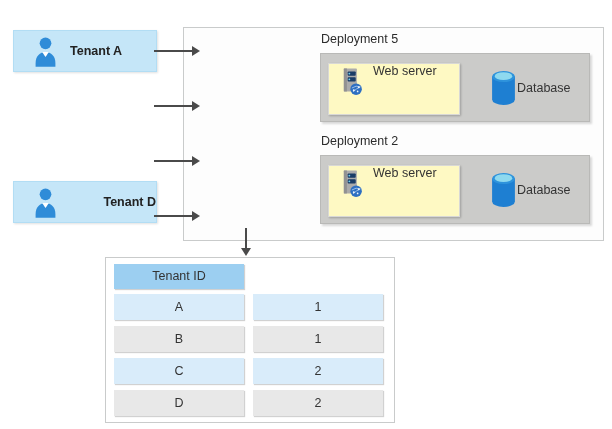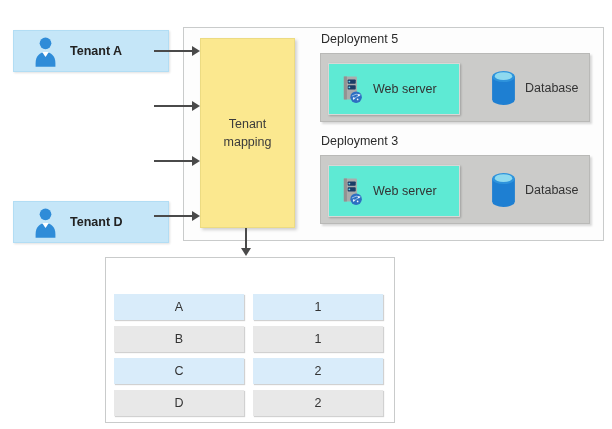--- a/index.html
+++ b/index.html
@@ -23,31 +23,31 @@
     font-size:12.5px;color:#3b3b3b;line-height:1.45;padding:0 10px;
   }
   .dep-label{position:absolute;left:321px;font-size:12.5px;color:#2b2b2b;}
   .dep-box{
     position:absolute;left:320px;width:270px;height:69px;
     background:#cbcbc9;border:1px solid #b9b9b7;box-sizing:border-box;
     box-shadow:2px 2px 2px rgba(0,0,0,0.15);
   }
   .web-box{
     position:absolute;left:328px;width:132px;height:52px;
-    background:#5eead4;border:1px solid #d8d8d6;box-sizing:border-box;
+    background:#fef9c3;border:1px solid #d8d8d6;box-sizing:border-box;
     box-shadow:1px 1px 2px rgba(0,0,0,0.22);
-    display:flex;align-items:center;gap:10px;padding-left:11px;
+    display:flex;align-items:flex-start;gap:10px;padding-left:11px;
     font-size:12.5px;color:#333;
   }
   .db-group{
     position:absolute;left:490px;width:100px;height:69px;
-    display:flex;align-items:center;gap:8px;font-size:12.5px;color:#333;
+    display:flex;align-items:center;font-size:12.5px;color:#333;
   }
   .tenant-box{
-    position:absolute;left:13px;width:156px;height:42px;
+    position:absolute;left:13px;width:144px;height:42px;
     background:#c5e6f8;border:1px solid #b2ddf4;box-sizing:border-box;
     box-shadow:1px 1px 2px rgba(0,0,0,0.12);
     display:flex;align-items:center;gap:11px;padding-left:18px;
     font-size:12.5px;font-weight:bold;color:#222;
   }
   .arrow-h{position:absolute;height:2px;background:#4a4a4a;}
   .arrow-h::after{
     content:'';position:absolute;right:-7px;top:-4px;width:0;height:0;
     border-left:8px solid #4a4a4a;border-top:5px solid transparent;border-bottom:5px solid transparent;
   }
@@ -70,23 +70,20 @@
   .row-blue{background:#d9ecfa;} .row-gray{background:#e8e8e8;}
   .icon{flex:0 0 auto;display:block;}
 </style>
 </head>
 <body>
 
 <div class="canvas">
 
   <div class="solution-box"></div>
 
-  <div class="mapping-box">
-    <span>Tenant mapping</span>
-  </div>
 
   <div class="dep-label" style="top:32px;">Deployment 5</div>
   <div class="dep-box" style="top:53px;"></div>
   <div class="web-box" style="top:63px;">
     <svg class="icon" width="23" height="35" viewBox="0 0 30 36">
       <rect x="5" y="1" width="17" height="30" rx="1" fill="#ababab"></rect>
       <rect x="5" y="1" width="4" height="30" fill="#929292"></rect>
       <rect x="10" y="5" width="10.5" height="5.5" rx="1" fill="#1b3d66"></rect>
       <circle cx="12.2" cy="7.7" r="1.2" fill="#6fd1f2"></circle>
       <rect x="10" y="12.5" width="10.5" height="5.5" rx="1" fill="#1b3d66"></rect>
@@ -102,21 +99,21 @@
   </div>
   <div class="db-group" style="top:53px;">
     <svg class="icon" width="27" height="38" viewBox="0 0 28 40">
       <path d="M2 8 L2 32 A12 5.8 0 0 0 26 32 L26 8 Z" fill="#1e7fd2"></path>
       <ellipse cx="14" cy="8" rx="12" ry="5.8" fill="#2e93dc"></ellipse>
       <ellipse cx="14" cy="7.5" rx="9.2" ry="4.1" fill="#8ed9ef"></ellipse>
     </svg>
     <span>Database</span>
   </div>
 
-  <div class="dep-label" style="top:134px;">Deployment 3</div>
+  <div class="dep-label" style="top:134px;">Deployment 2</div>
   <div class="dep-box" style="top:155px;"></div>
   <div class="web-box" style="top:165px;">
     <svg class="icon" width="23" height="35" viewBox="0 0 30 36">
       <rect x="5" y="1" width="17" height="30" rx="1" fill="#ababab"></rect>
       <rect x="5" y="1" width="4" height="30" fill="#929292"></rect>
       <rect x="10" y="5" width="10.5" height="5.5" rx="1" fill="#1b3d66"></rect>
       <circle cx="12.2" cy="7.7" r="1.2" fill="#6fd1f2"></circle>
       <rect x="10" y="12.5" width="10.5" height="5.5" rx="1" fill="#1b3d66"></rect>
       <circle cx="12.2" cy="15.2" r="1.2" fill="#6fd1f2"></circle>
       <circle cx="21" cy="28" r="7.5" fill="#2d6fc2"></circle>
@@ -138,37 +135,38 @@
   </div>
 
   <div class="tenant-box" style="top:30px;">
     <svg class="icon" width="27" height="31" viewBox="0 0 24 27">
       <circle cx="12" cy="6.2" r="5.2" fill="#2f8cd8"></circle>
       <path d="M3.2 27 v-3.2 c0 -6.2 3.9 -9.8 8.8 -9.8 s8.8 3.6 8.8 9.8 V27 Z" fill="#2f8cd8"></path>
       <path d="M9 14 L15 14 L12 18.4 Z" fill="#ffffff"></path>
     </svg>
     <span>Tenant A</span>
   </div>
-  <div class="tenant-box" style="top:201px;">
+  <div class="tenant-box" style="top:181px;justify-content:space-between;">
     <svg class="icon" width="27" height="31" viewBox="0 0 24 27">
       <circle cx="12" cy="6.2" r="5.2" fill="#2f8cd8"></circle>
       <path d="M3.2 27 v-3.2 c0 -6.2 3.9 -9.8 8.8 -9.8 s8.8 3.6 8.8 9.8 V27 Z" fill="#2f8cd8"></path>
       <path d="M9 14 L15 14 L12 18.4 Z" fill="#ffffff"></path>
     </svg>
     <span>Tenant D</span>
   </div>
 
   <div class="arrow-h" style="left:154px;top:50px;width:39px;"></div>
   <div class="arrow-h" style="left:154px;top:105px;width:39px;"></div>
   <div class="arrow-h" style="left:154px;top:160px;width:39px;"></div>
   <div class="arrow-h" style="left:154px;top:215px;width:39px;"></div>
 
   <div class="arrow-v" style="left:245px;top:228px;height:21px;"></div>
 
   <div class="table-box">
+    <div class="tcell thead col1">Tenant ID</div>
 
     <div class="tcell trow col1 row-blue" style="top:36px;">A</div>
     <div class="tcell trow col2 row-blue" style="top:36px;">1</div>
 
     <div class="tcell trow col1 row-gray" style="top:68px;">B</div>
     <div class="tcell trow col2 row-gray" style="top:68px;">1</div>
 
     <div class="tcell trow col1 row-blue" style="top:100px;">C</div>
     <div class="tcell trow col2 row-blue" style="top:100px;">2</div>
 

